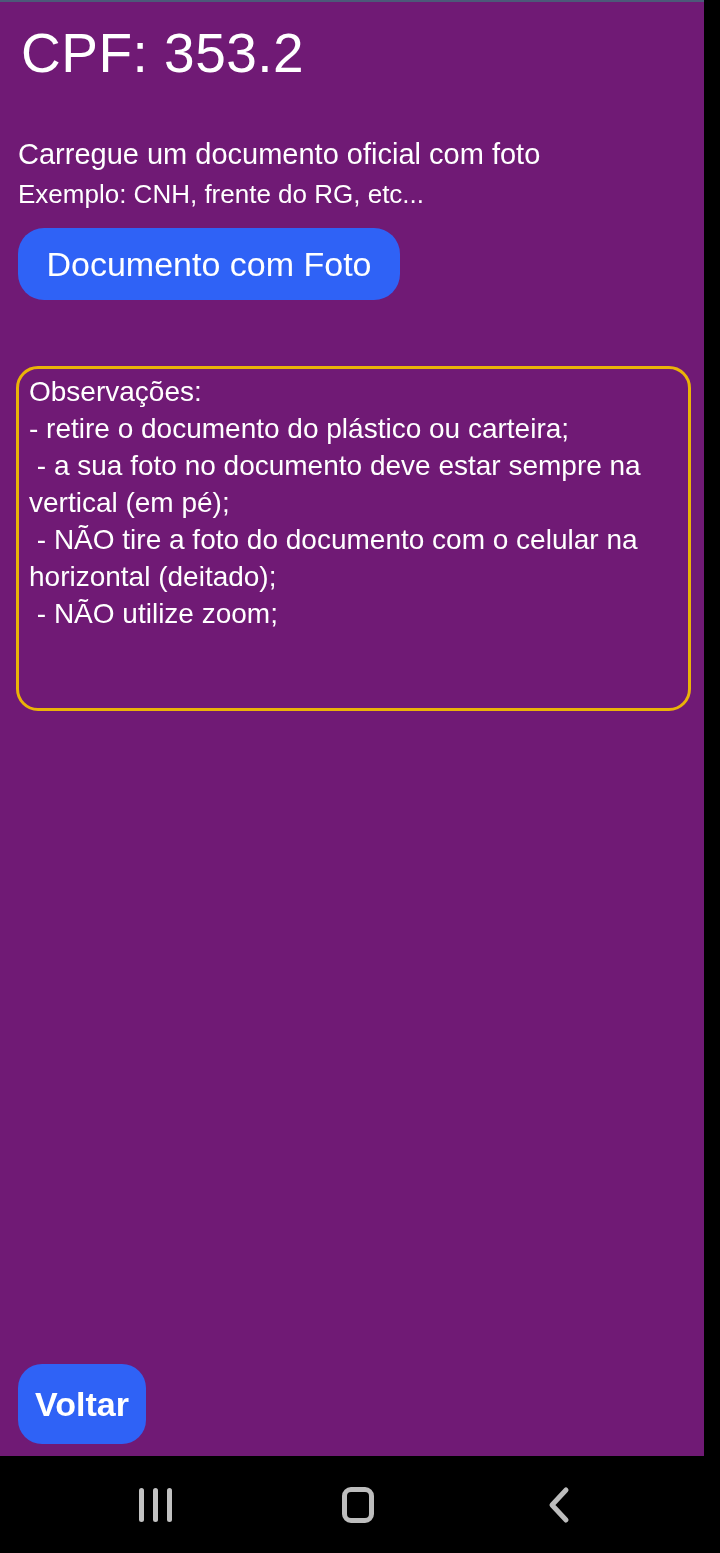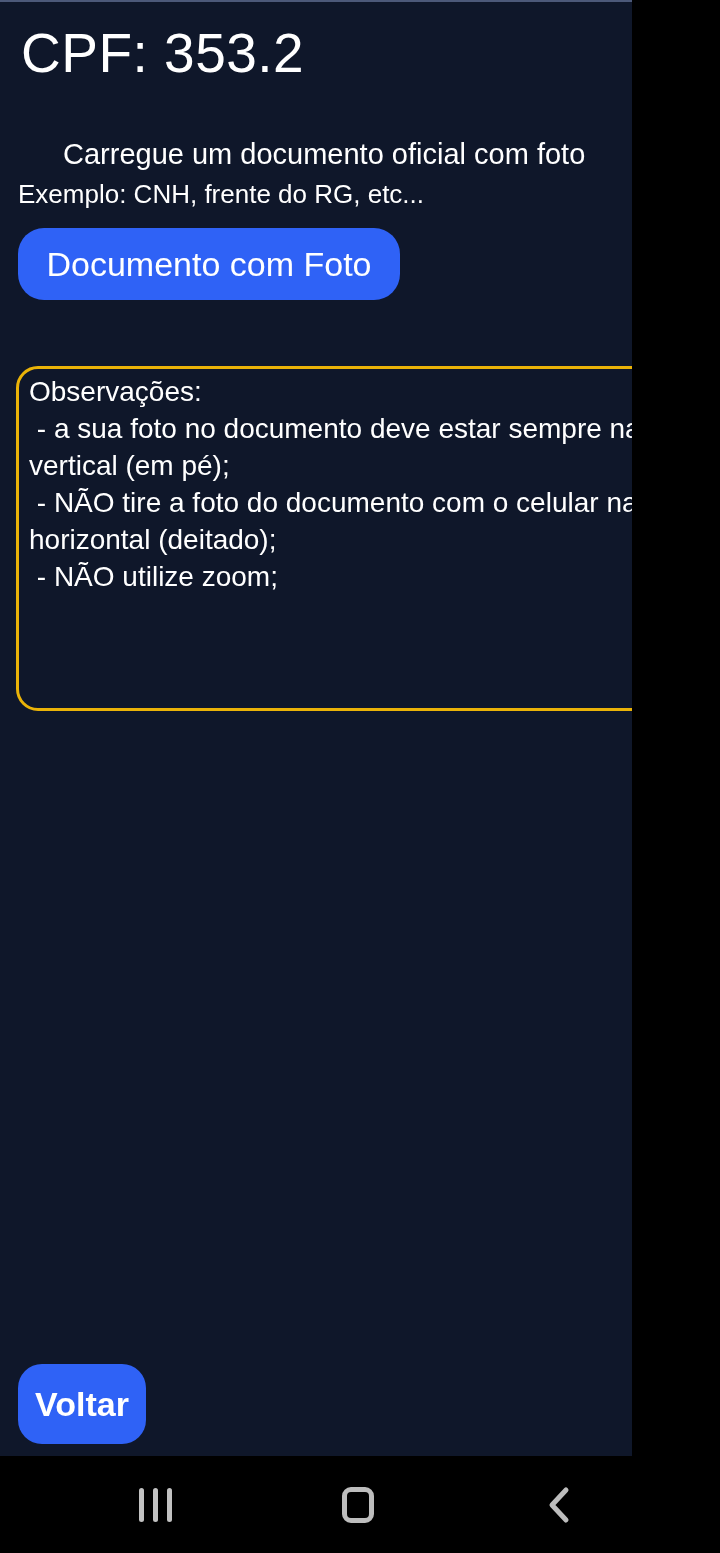--- a/index.html
+++ b/index.html
@@ -3,42 +3,41 @@
 <meta charset="utf-8">
 <style>
   html, body { margin: 0; padding: 0; }
   body {
     width: 720px; height: 1553px;
     font-family: "Liberation Sans", sans-serif;
     background: #000;
   }
   .screen {
     position: relative;
-    width: 632px; height: 1553px;
-    background: #0f172a;
+    width: 704px; height: 1553px;
+    background: #701a75;
     overflow: hidden;
   }
   .statusbar-strip {
     position: absolute; top: 0; left: 0;
     width: 720px; height: 2px;
     background: #4c5979;
   }
   .page-title {
     position: absolute; top: 22px; left: 21px;
     color: #ffffff;
     font-size: 55px; line-height: 62px;
     font-weight: 400;
     letter-spacing: 0.5px;
   }
   .instruction {
     position: absolute; top: 136px; left: 18px;
     color: #ffffff;
     font-size: 29px; line-height: 36px;
     font-weight: 400;
-    margin-left: 45px;
   }
   .example {
     position: absolute; top: 178px; left: 18px;
     color: #ffffff;
     font-size: 26px; line-height: 32px;
     font-weight: 400;
   }
   .btn {
     position: absolute;
     background: #2f62f6;
@@ -114,20 +113,21 @@
   <div class="page-title">CPF: 353.2</div>
 
   <div class="instruction">Carregue um documento oficial com foto</div>
 
   <div class="example">Exemplo: CNH, frente do RG, etc...</div>
 
   <button class="btn btn-upload">Documento com Foto</button>
 
   <div class="notes-box">
     <p>Observações:</p>
+    <p>- retire o documento do plástico ou carteira;</p>
     <p> - a sua foto no documento deve estar sempre na vertical (em pé);</p>
     <p> - NÃO tire a foto do documento com o celular na horizontal (deitado);</p>
     <p> - NÃO utilize zoom;</p>
   </div>
 
   <button class="btn btn-back">Voltar</button>
 
   <div class="navbar">
     <button class="nav-btn nav-recent">
       <span class="recent-bars">

